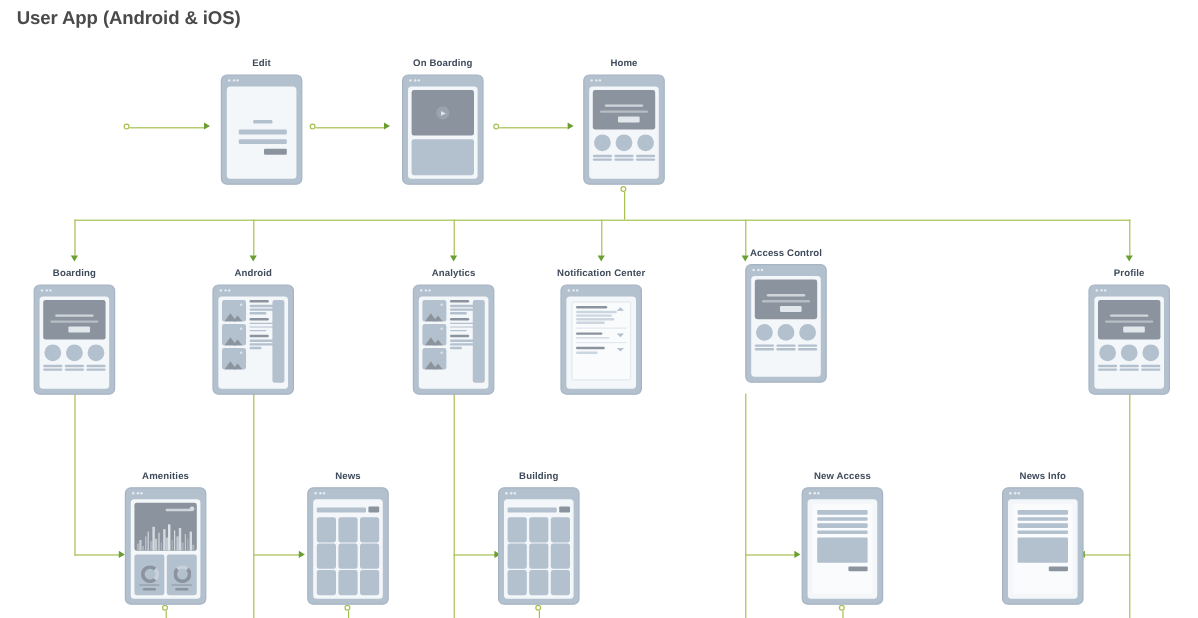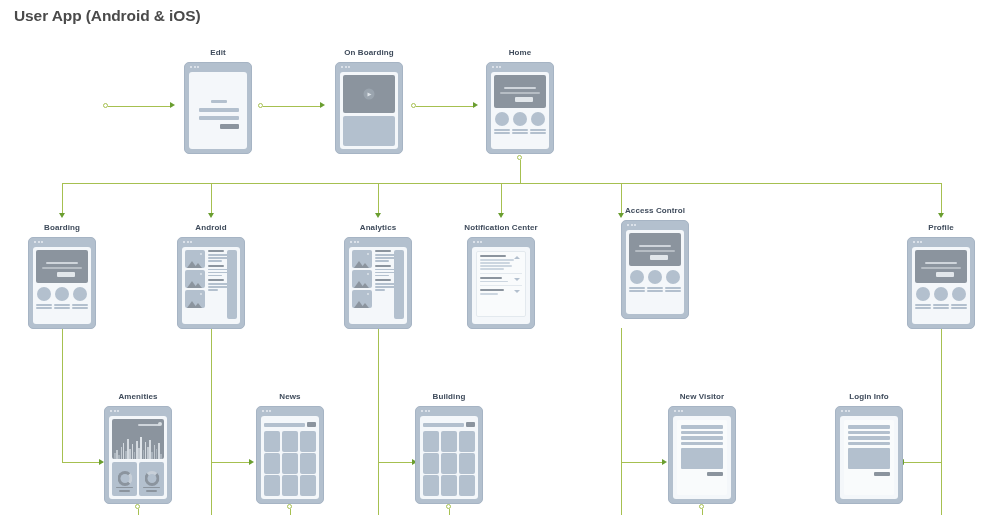--- a/index.html
+++ b/index.html
@@ -536,42 +536,42 @@
           <div class="tile"></div>
           <div class="tile"></div>
           <div class="tile"></div>
           <div class="tile"></div>
         </div>
       </div>
     </div>
   </div>
 
   <div class="node" style="left:668px; top:406px; width:68px; height:98px;">
-    <div class="node-label">New Visitor</div>
+    <div class="node-label">New Access</div>
     <div class="frame">
       <div class="dots">
           <i></i>
           <i></i>
           <i></i>
         </div>
       <div class="screen">
         <div style="position:absolute; left:4px; right:4px; top:4px; bottom:4px; background:#f9fbfc; border-radius:2px; padding:5px 4px;">
           <div class="bar" style="height:3.5px; margin-bottom:2px;"></div>
           <div class="bar" style="height:3.5px; margin-bottom:2px;"></div>
           <div class="bar" style="height:3.5px; margin-bottom:2px;"></div>
           <div class="bar" style="height:3.5px; margin-bottom:3px;"></div>
           <div class="bar" style="height:21px; margin-bottom:3px;"></div>
           <div class="bar-d" style="width:16px; height:4px; margin-left:auto;"></div>
         </div>
       </div>
     </div>
   </div>
 
   <div class="node" style="left:835px; top:406px; width:68px; height:98px;">
-    <div class="node-label">Login Info</div>
+    <div class="node-label">News Info</div>
     <div class="frame">
       <div class="dots">
           <i></i>
           <i></i>
           <i></i>
         </div>
       <div class="screen">
         <div style="position:absolute; left:4px; right:4px; top:4px; bottom:4px; background:#f9fbfc; border-radius:2px; padding:5px 4px;">
           <div class="bar" style="height:3.5px; margin-bottom:2px;"></div>
           <div class="bar" style="height:3.5px; margin-bottom:2px;"></div>

